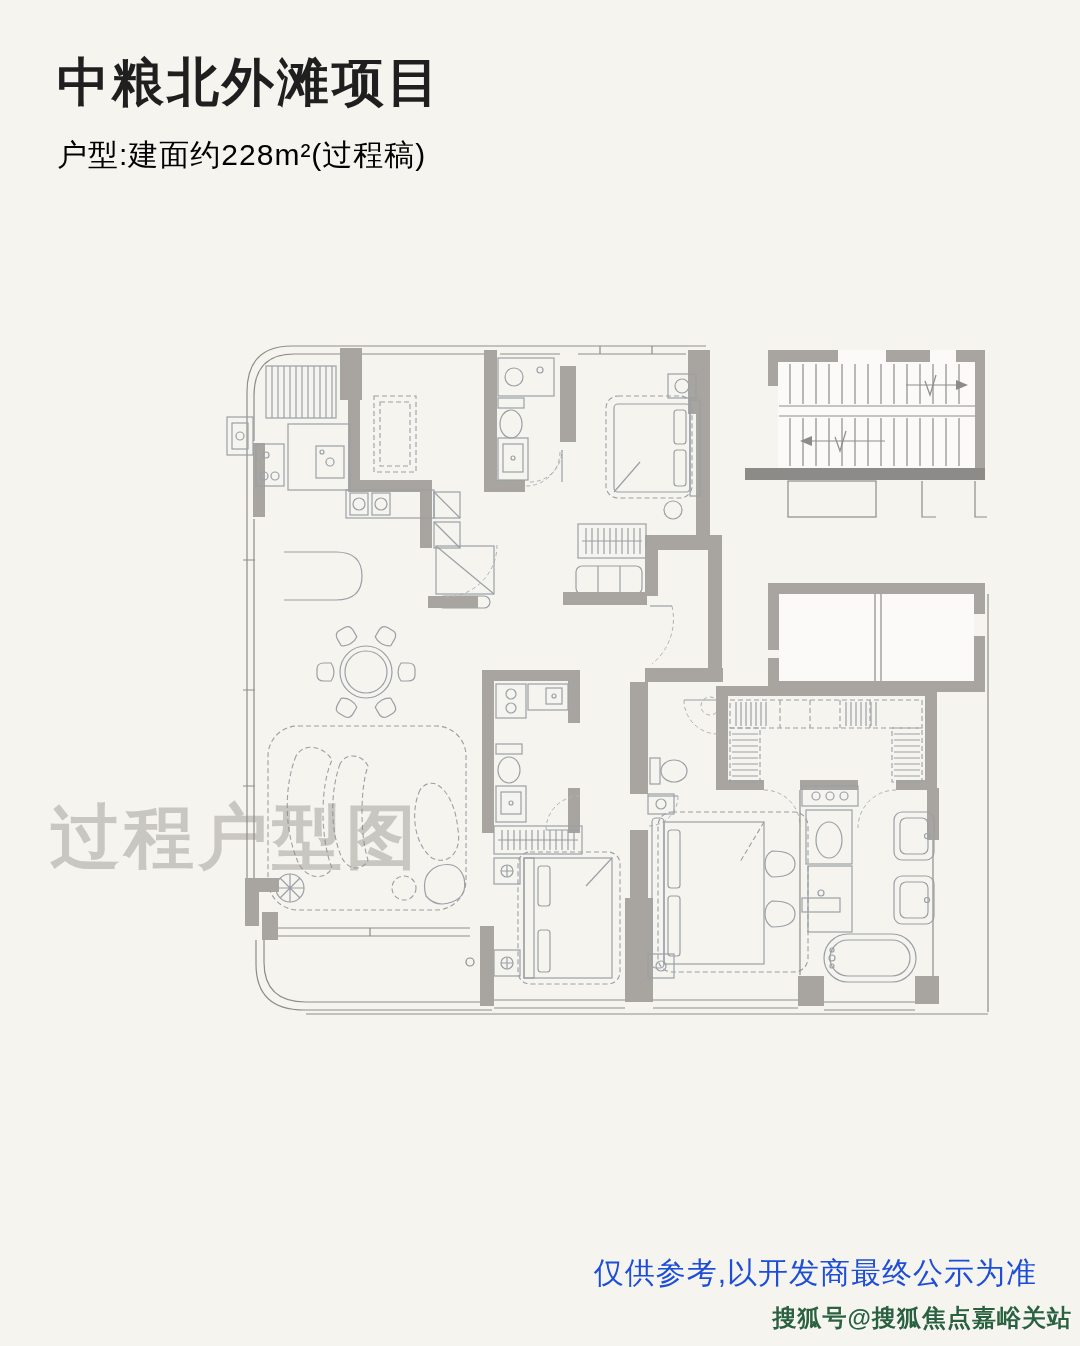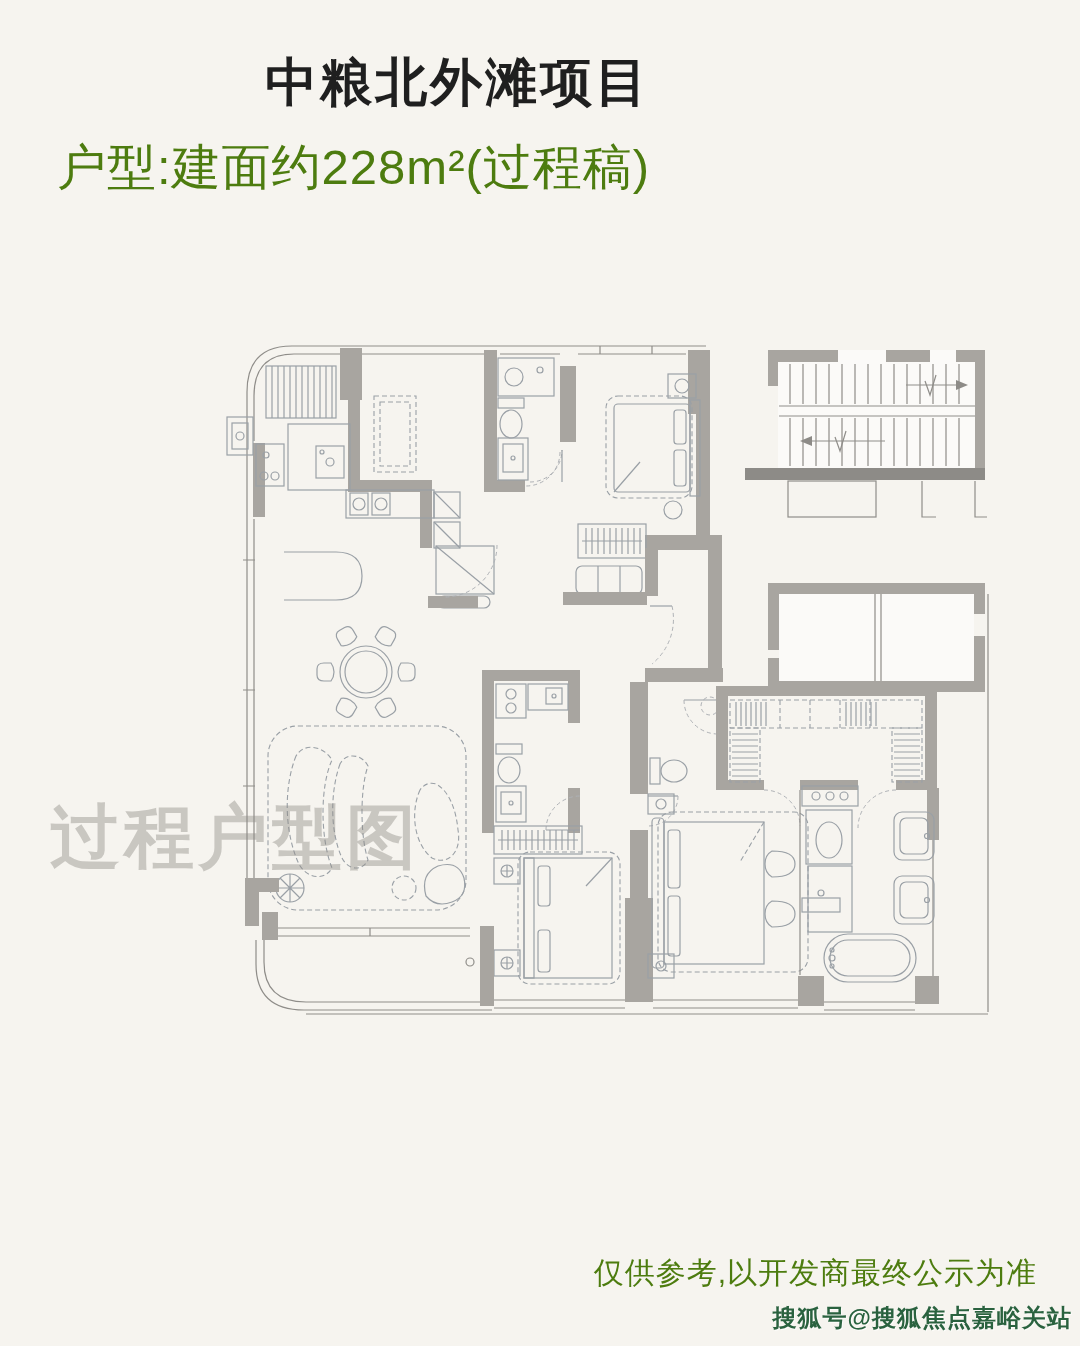--- a/index.html
+++ b/index.html
@@ -1,39 +1,39 @@
 <!DOCTYPE html>
 <html><head>
 <meta charset="utf-8">
 <style>
   html,body{margin:0;padding:0;}
   body{
     width:1080px;height:1346px;position:relative;overflow:hidden;
     background:#f6f4ef;
     font-family:"Liberation Sans", sans-serif;
   }
-  .stage{position:absolute;inset:0;text-align:right;}
+  .stage{position:absolute;inset:0;}
   header{position:absolute;left:57px;top:56px;}
   h1{
     margin:0;font-size:52px;line-height:1.0;font-weight:800;
     color:#1f1f1f;letter-spacing:3px;
   }
   .subtitle{
-    margin-top:27px;font-size:49px;font-weight:500;color:#4d7c0f;letter-spacing:1px;
+    margin-top:27px;font-size:30px;font-weight:500;color:#000000;letter-spacing:1px;
   }
   .plan-wrap{position:absolute;left:0;top:0;width:937px;height:1346px;}
   .plan-svg{position:absolute;left:0;top:0;}
   .watermark{
     position:absolute;left:50px;top:791px;
     font-size:70px;font-weight:700;letter-spacing:4px;
     color:#8d8a84;opacity:.42;white-space:nowrap;
   }
   .disclaimer{
     position:absolute;right:43px;top:1253px;
-    font-size:30px;font-weight:500;color:#4d7c0f;letter-spacing:1px;
+    font-size:30px;font-weight:500;color:#1d4ed8;letter-spacing:1px;
   }
   .sohu{
     position:absolute;right:8px;top:1302px;
     font-size:24px;font-weight:700;color:#14532d;opacity:.9;letter-spacing:1px;
     text-shadow:1px 1px 0 rgba(255,255,255,.8);
   }
   
   .w{fill:#a8a5a0;stroke:none;}
   .w2{fill:#8d8b87;stroke:none;}
   .wh{fill:#fbfaf8;stroke:none;}

